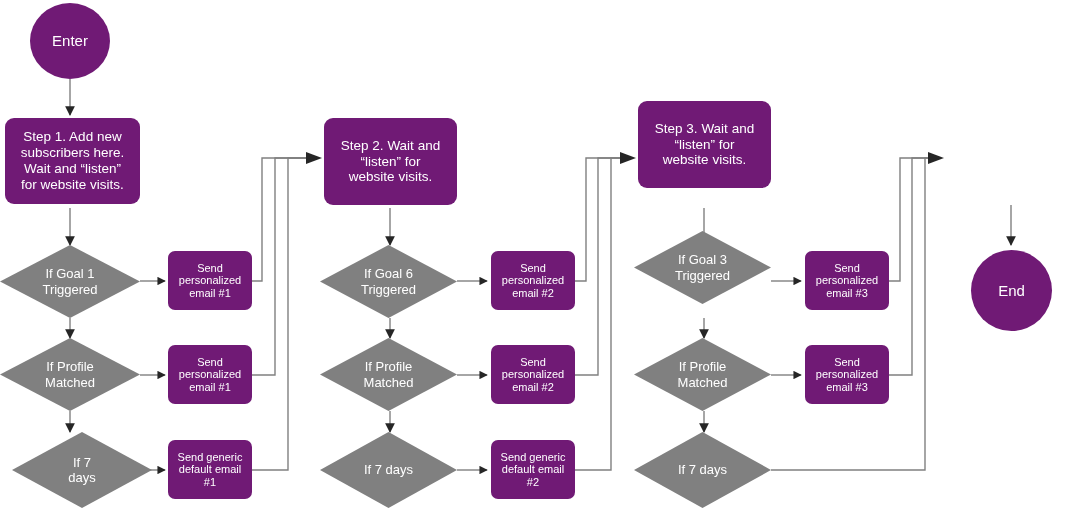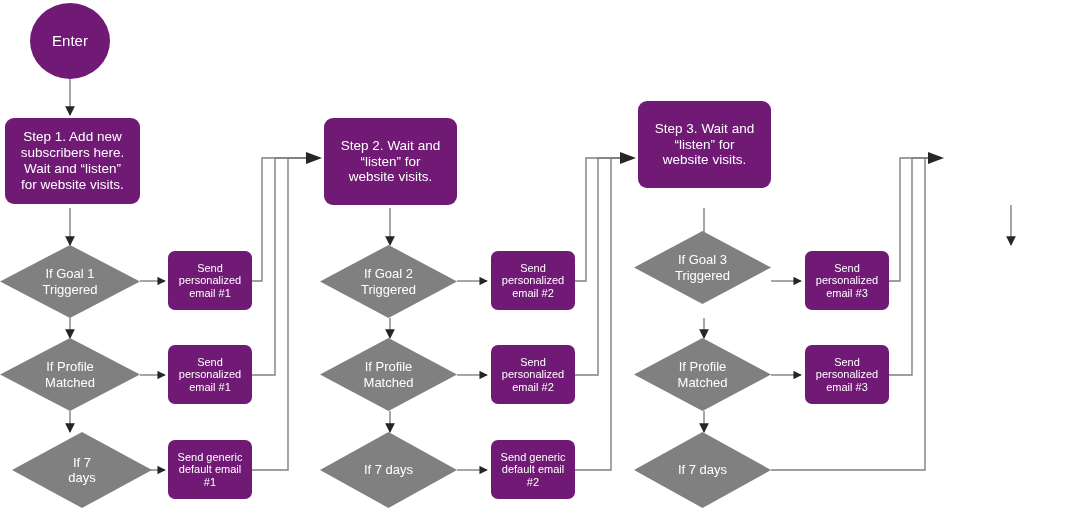--- a/index.html
+++ b/index.html
@@ -184,21 +184,21 @@
   </div>
 
   <div class="node step" style="left:324px; top:118px; width:133px; height:87px;">
     <span>Step 2. Wait and
 “listen” for
 website visits.</span>
   </div>
 
   <div class="node decision" style="left:320px; top:245px; width:137px; height:73px;">
     <span class="dia-shape"></span>
-    <span class="dia-label">If Goal 2
+    <span class="dia-label">If Goal 6
 Triggered</span>
   </div>
 
   <div class="node decision" style="left:320px; top:338px; width:137px; height:73px;">
     <span class="dia-shape"></span>
     <span class="dia-label">If Profile
 Matched</span>
   </div>
 
   <div class="node decision" style="left:320px; top:432px; width:137px; height:76px;">
@@ -253,14 +253,17 @@
 email #3</span>
   </div>
 
   <div class="node email" style="left:805px; top:345px; width:84px; height:59px;">
     <span>Send
 personalized
 email #3</span>
   </div>
 
 
+  <div class="node terminator" style="left:971px; top:250px; width:81px; height:81px;">
+    <span>End</span>
+  </div>
 
 </div>
 
 </body></html>

